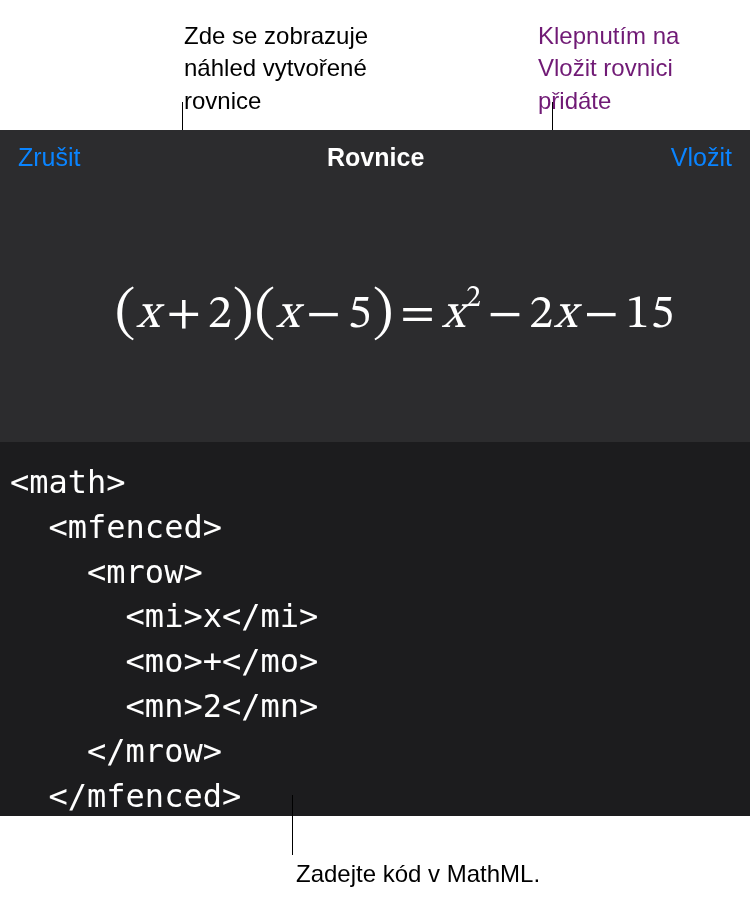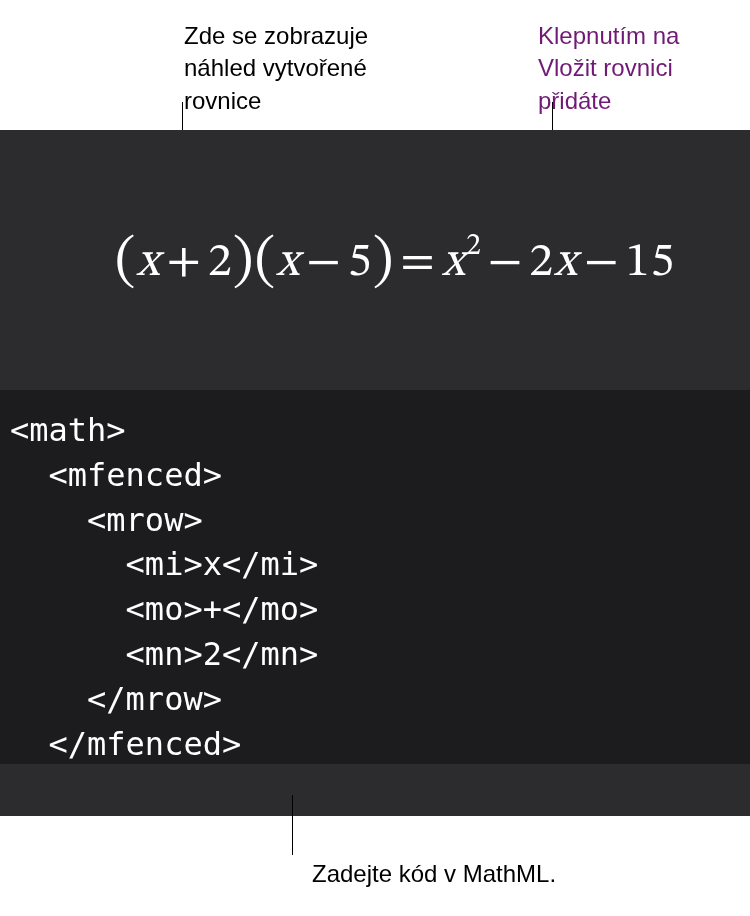--- a/index.html
+++ b/index.html
@@ -125,40 +125,45 @@
     .callout-bottom-line {
       position: absolute;
       left: 292px;
       top: 795px;
       width: 1px;
       height: 60px;
       background: #000;
     }
     .callout-bottom {
       position: absolute;
-      left: 312px;
+      left: 296px;
       top: 858px;
       font-size: 24px;
       color: #000;
       line-height: 1.35;
     }
   </style>
 </head>
 <body>
 
 <div class="callout-top">
   <div class="callout-left">Zde se zobrazuje náhled vytvořené rovnice</div>
   <div class="callout-right">Klepnutím na Vložit rovnici přidáte</div>
 </div>
 
 <div class="callout-line-left"></div>
 <div class="callout-line-right"></div>
 
 <div class="device-panel">
 
+  <div class="header-bar">
+    <span class="header-btn">Zrušit</span>
+    <span class="header-title">Rovnice</span>
+    <span class="header-btn">Vložit</span>
+  </div>
 
   <div class="preview-area">
     <div class="equation-render">
       <span class="paren">(</span><span class="var">x</span><span class="op">+</span><span>2</span><span class="paren">)</span><span class="paren">(</span><span class="var">x</span><span class="op">−</span><span>5</span><span class="paren">)</span><span class="op">=</span><span class="var">x</span><sup>2</sup><span class="op">−</span><span>2</span><span class="var">x</span><span class="op">−</span><span>15</span>
     </div>
   </div>
 
   <div class="code-area">&lt;math&gt;
   &lt;mfenced&gt;
     &lt;mrow&gt;

